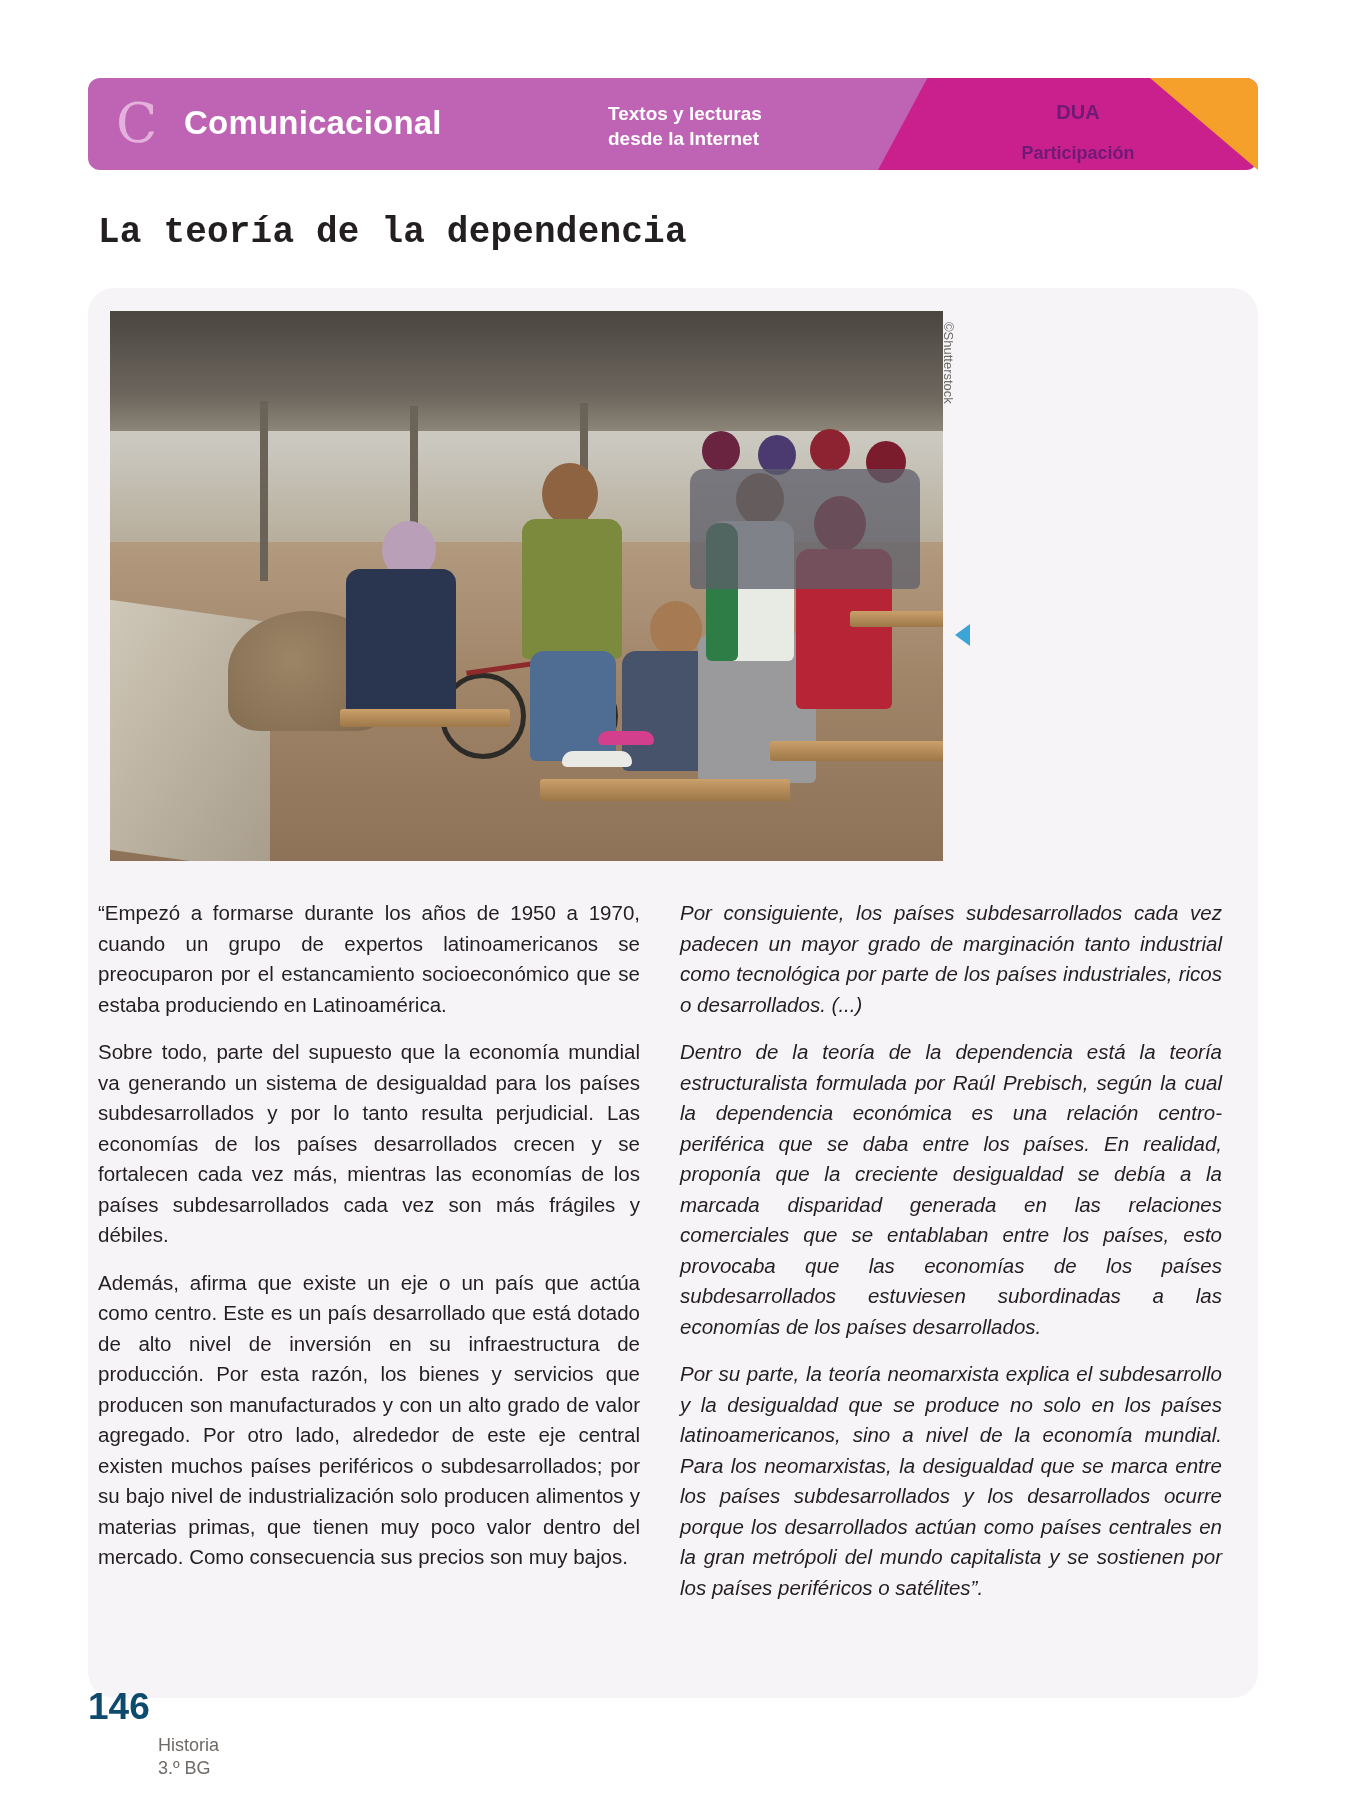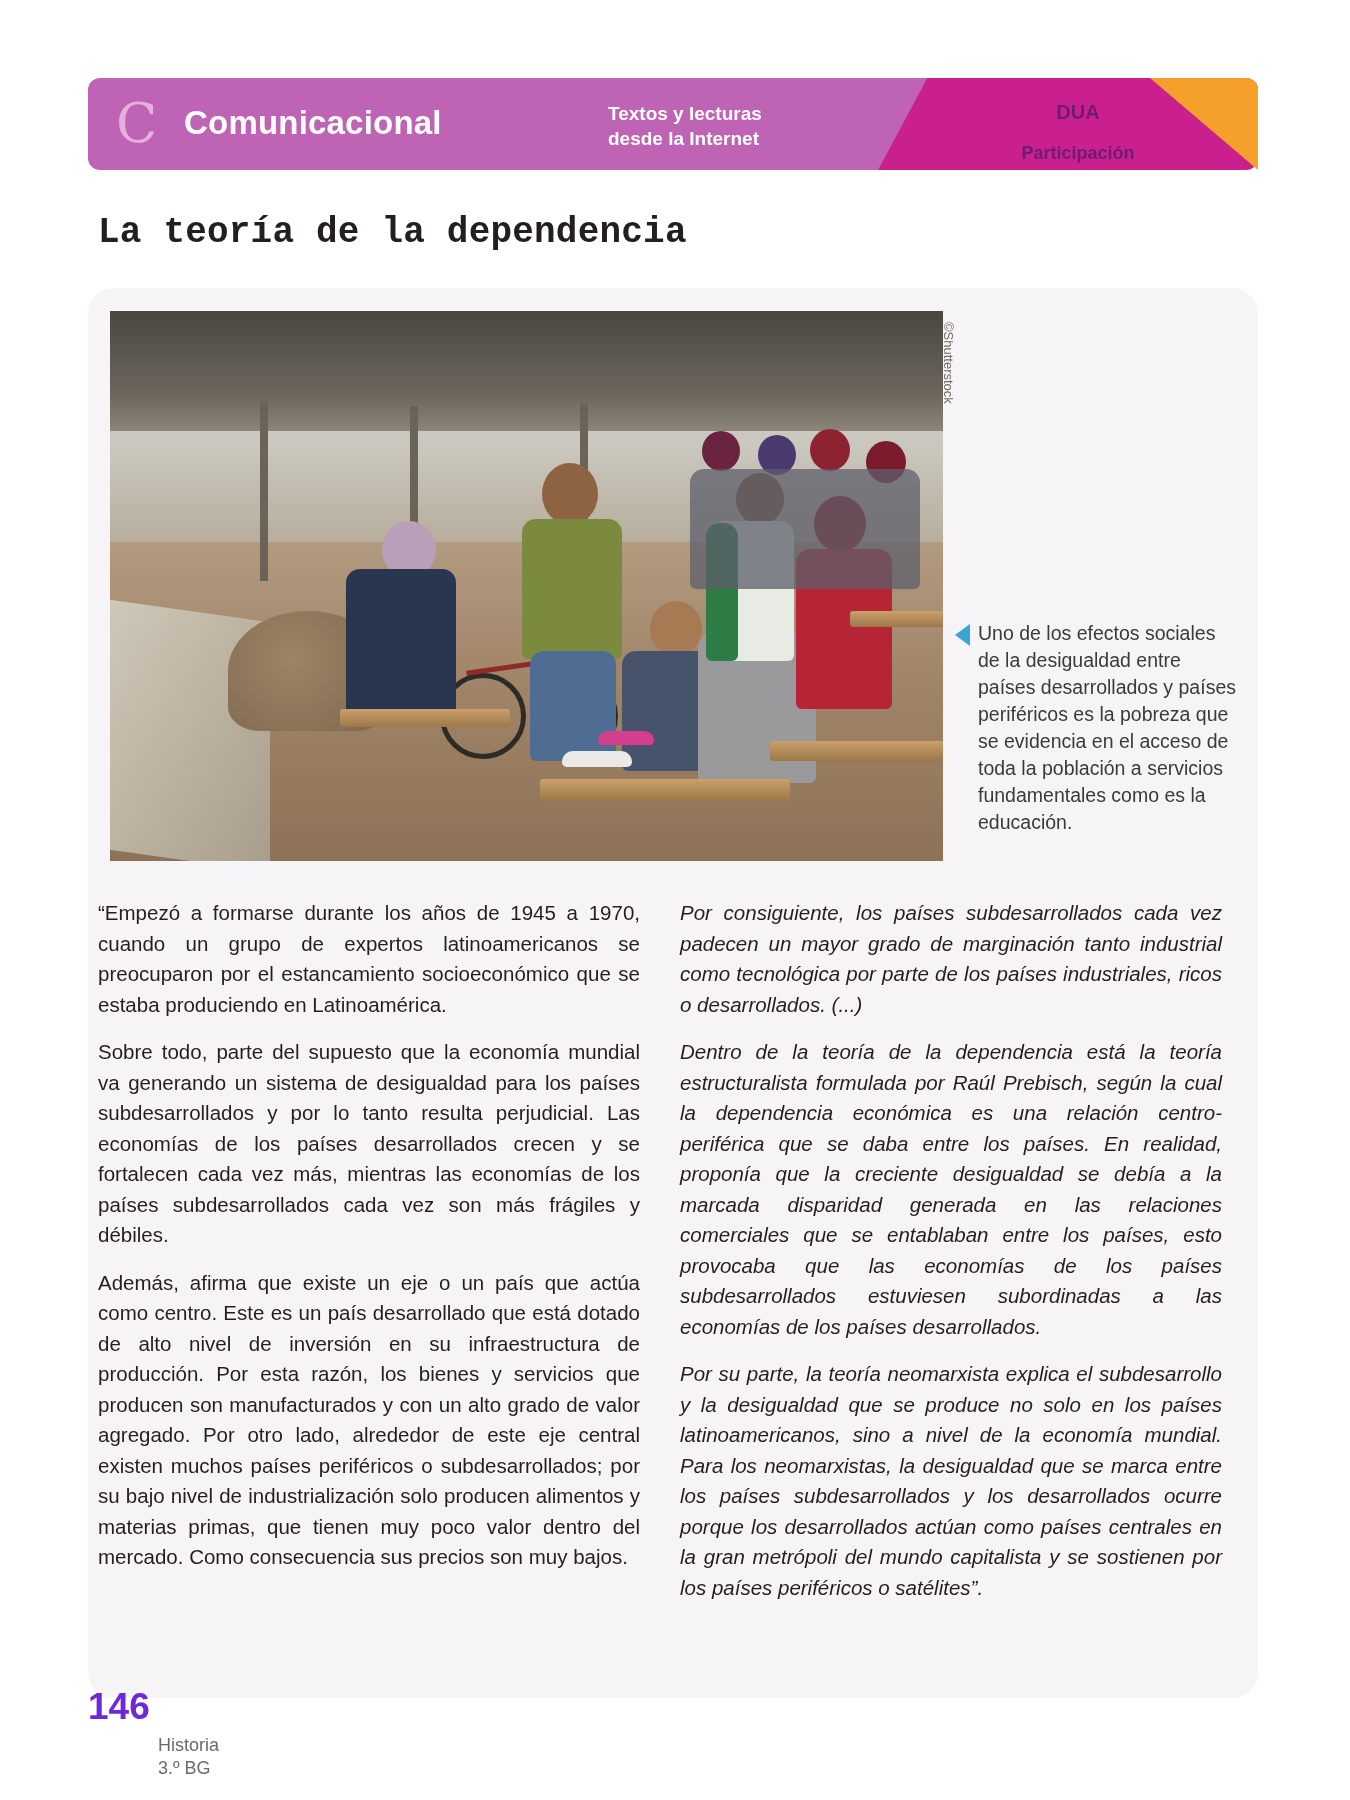--- a/index.html
+++ b/index.html
@@ -210,21 +210,21 @@
     color: #3b3a39;
     text-align: right;
   }
 
   
   .folio {
     position: absolute;
     left: 88px; top: 1686px;
     font-size: 37px;
     font-weight: bold;
-    color: #6d28d9;
+    color: #0c4a6e;
   }
   .folio-meta {
     position: absolute;
     left: 158px; top: 1690px;
     font-size: 18px;
     line-height: 23px;
     color: #6d6a67;
     margin-top: 44px;
   }
 </style>
@@ -296,24 +296,23 @@
 
     <div class="desk" style="left:430px; top:468px; width:250px; height:22px;"></div>
     <div class="desk" style="left:660px; top:430px; width:180px; height:20px;"></div>
     <div class="desk" style="left:740px; top:300px; width:94px; height:16px;"></div>
     <div class="fig" style="left:452px; top:440px; width:70px; height:16px; background:#e9e9e6;"></div>
     <div class="fig" style="left:488px; top:420px; width:56px; height:14px; background:#d43f8d;"></div>
   </div>
   <div class="credit">©Shutterstock</div>
 
   <div class="caption-arrow"></div>
-  <div class="caption">Uno de los efectos sociales de la desigualdad entre países desarrollados y países periféricos es la pobreza que se evidencia en el acceso de toda la población a servicios fundamentales como es la educación.</div>
 
   <div class="col col-left">
-    <p>“Empezó a formarse durante los años de 1945 a 1970, cuando un grupo de expertos latinoamericanos se preocuparon por el estancamiento socioeconómico que se estaba produciendo en Latinoamérica.</p>
+    <p>“Empezó a formarse durante los años de 1950 a 1970, cuando un grupo de expertos latinoamericanos se preocuparon por el estancamiento socioeconómico que se estaba produciendo en Latinoamérica.</p>
     <p>Sobre todo, parte del supuesto que la economía mundial va generando un sistema de desigualdad para los países subdesarrollados y por lo tanto resulta perjudicial. Las economías de los países desarrollados crecen y se fortalecen cada vez más, mientras las economías de los países subdesarrollados cada vez son más frágiles y débiles.</p>
     <p>Además, afirma que existe un eje o un país que actúa como centro. Este es un país desarrollado que está dotado de alto nivel de inversión en su infraestructura de producción. Por esta razón, los bienes y servicios que producen son manufacturados y con un alto grado de valor agregado. Por otro lado, alrededor de este eje central existen muchos países periféricos o subdesarrollados; por su bajo nivel de industrialización solo producen alimentos y materias primas, que tienen muy poco valor dentro del mercado. Como consecuencia sus precios son muy bajos.</p>
   </div>
 
   <div class="col col-right">
     <p>Por consiguiente, los países subdesarrollados cada vez padecen un mayor grado de marginación tanto industrial como tecnológica por parte de los países industriales, ricos o desarrollados. (...)</p>
     <p>Dentro de la teoría de la dependencia está la teoría estructuralista formulada por Raúl Prebisch, según la cual la dependencia económica es una relación centro-periférica que se daba entre los países. En realidad, proponía que la creciente desigualdad se debía a la marcada disparidad generada en las relaciones comerciales que se entablaban entre los países, esto provocaba que las economías de los países subdesarrollados estuviesen subordinadas a las economías de los países desarrollados.</p>
     <p>Por su parte, la teoría neomarxista explica el subdesarrollo y la desigualdad que se produce no solo en los países latinoamericanos, sino a nivel de la economía mundial. Para los neomarxistas, la desigualdad que se marca entre los países subdesarrollados y los desarrollados ocurre porque los desarrollados actúan como países centrales en la gran metrópoli del mundo capitalista y se sostienen por los países periféricos o satélites”.</p>
   </div>
 

